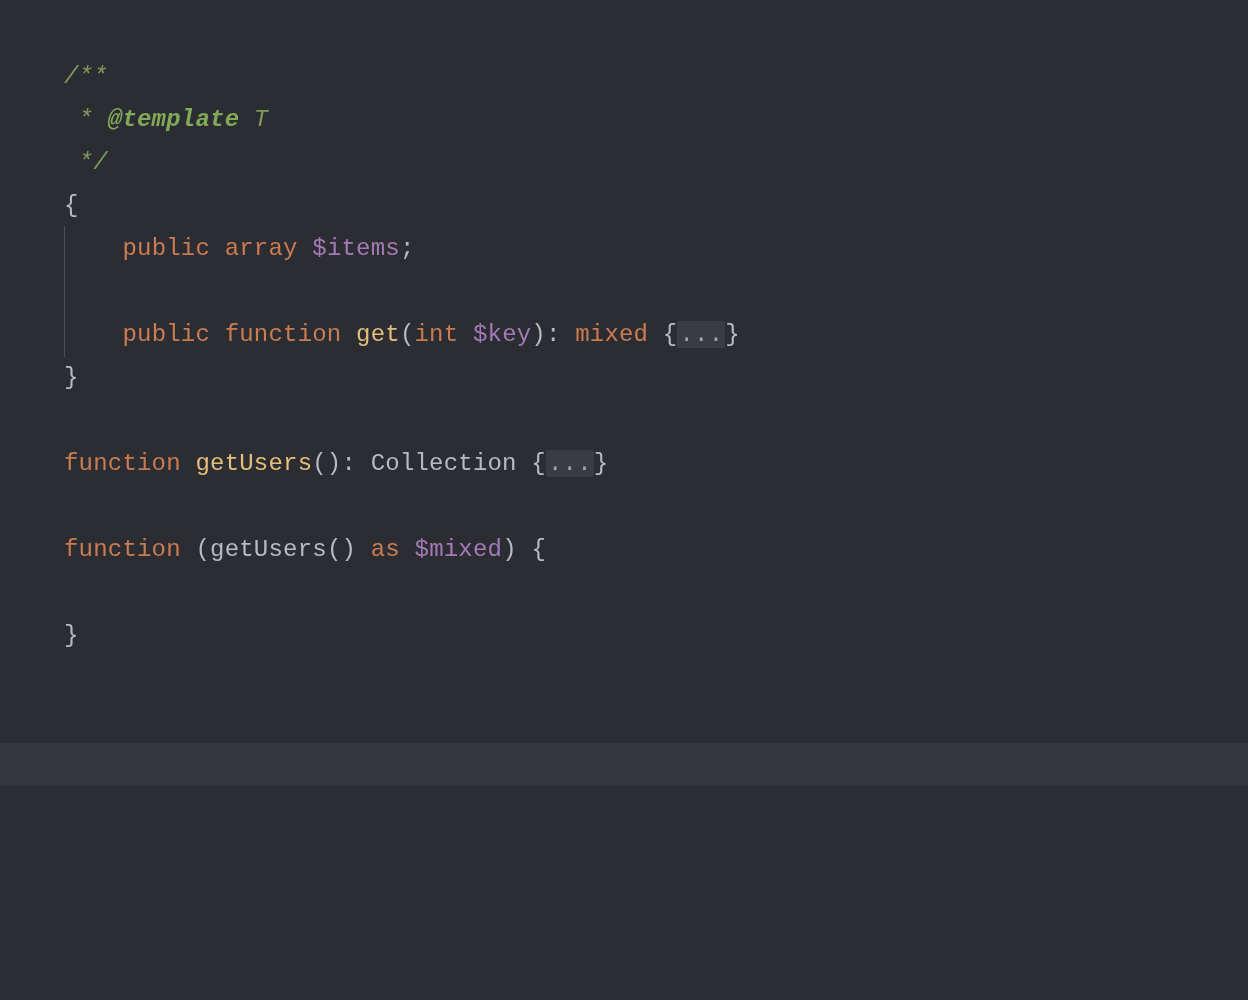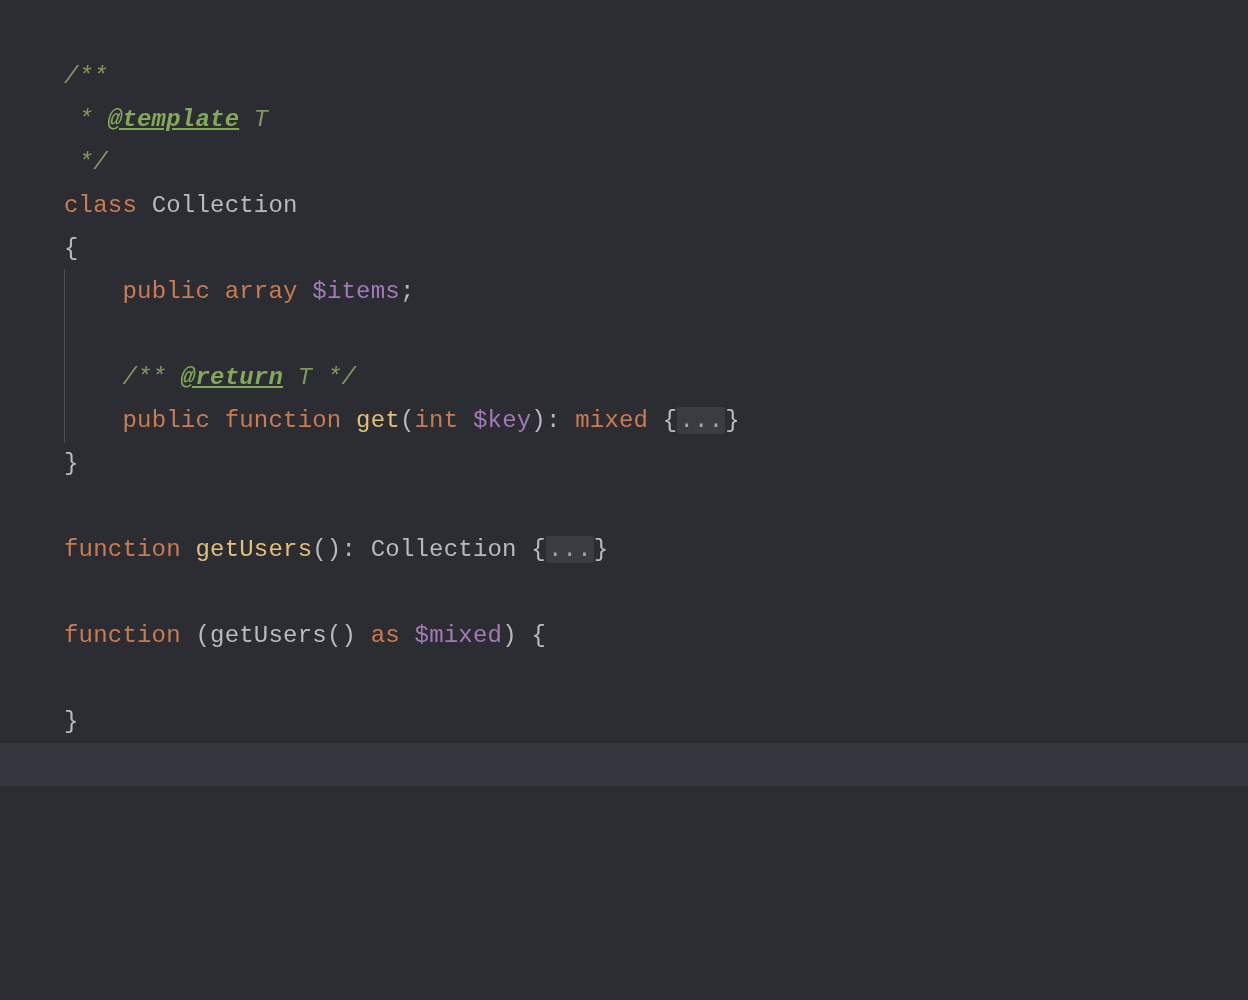--- a/index.html
+++ b/index.html
@@ -49,21 +49,21 @@
   .hl-line{
     position:absolute;
     left:0;
     width:1248px;
     height:43px;
     background:var(--bg-highlight);
     z-index:0;
   }
   .code > .line, .code .inner{position:relative;z-index:1;}
   .c-comment{color:var(--comment);font-style:italic;}
-  .c-tag{color:var(--doc-tag);font-style:italic;text-decoration:underline;font-weight:600;}
+  .c-tag{color:var(--doc-tag);font-style:italic;font-weight:600;}
   .c-key{color:var(--keyword);}
   .c-name{color:var(--class-name);}
   .c-func{color:var(--func-name);text-align:right;}
   .c-purple{color:var(--type-purple);text-align:right;}
   .c-punc{color:var(--punct);}
   .fold{background:var(--fold-bg);border-radius:2px;padding:0 2px;color:#9ea3ad;}
   .italic{font-style:italic;}
 </style>
 </head>
 <body>
@@ -71,30 +71,28 @@
 <div class="editor">
   <div class="hl-line" style="top:calc(55px + 16*43px);"></div>
   <div class="code">
 
     <div class="line"><span class="c-comment">/**</span></div>
 
     <div class="line"><span class="c-comment"> * </span><span class="c-tag">@template</span><span class="c-comment italic"> T</span></div>
 
     <div class="line"><span class="c-comment"> */</span></div>
 
-    <div class="line"><span class="c-key">class</span><span> </span><span class="c-name">Collection</span></div>
 
     <div class="line"><span class="c-punc">{</span></div>
 
 
     <div class="line indent-guide"><span>    </span><span class="c-key">public</span><span> </span><span class="c-key">array</span><span> </span><span class="c-purple">$items</span><span class="c-punc">;</span></div>
 
     <div class="line indent-guide"></div>
 
-    <div class="line indent-guide"><span>    </span><span class="c-comment">/** </span><span class="c-tag">@return</span><span class="c-comment italic"> T </span><span class="c-comment">*/</span></div>
 
     <div class="line indent-guide"><span>    </span><span class="c-key">public</span><span> </span><span class="c-key">function</span><span> </span><span class="c-func">get</span><span class="c-punc">(</span><span class="c-key">int</span><span> </span><span class="c-purple">$key</span><span class="c-punc">)</span><span class="c-punc">: </span><span class="c-key">mixed</span><span> </span><span class="c-punc">{</span><span class="fold">...</span><span class="c-punc">}</span></div>
 
     <div class="line"><span class="c-punc">}</span></div>
 
     <div class="line"></div>
 
 
     <div class="line"><span class="c-key">function</span><span> </span><span class="c-func">getUsers</span><span class="c-punc">()</span><span class="c-punc">: </span><span class="c-name">Collection</span><span> </span><span class="c-punc">{</span><span class="fold">...</span><span class="c-punc">}</span></div>
 

